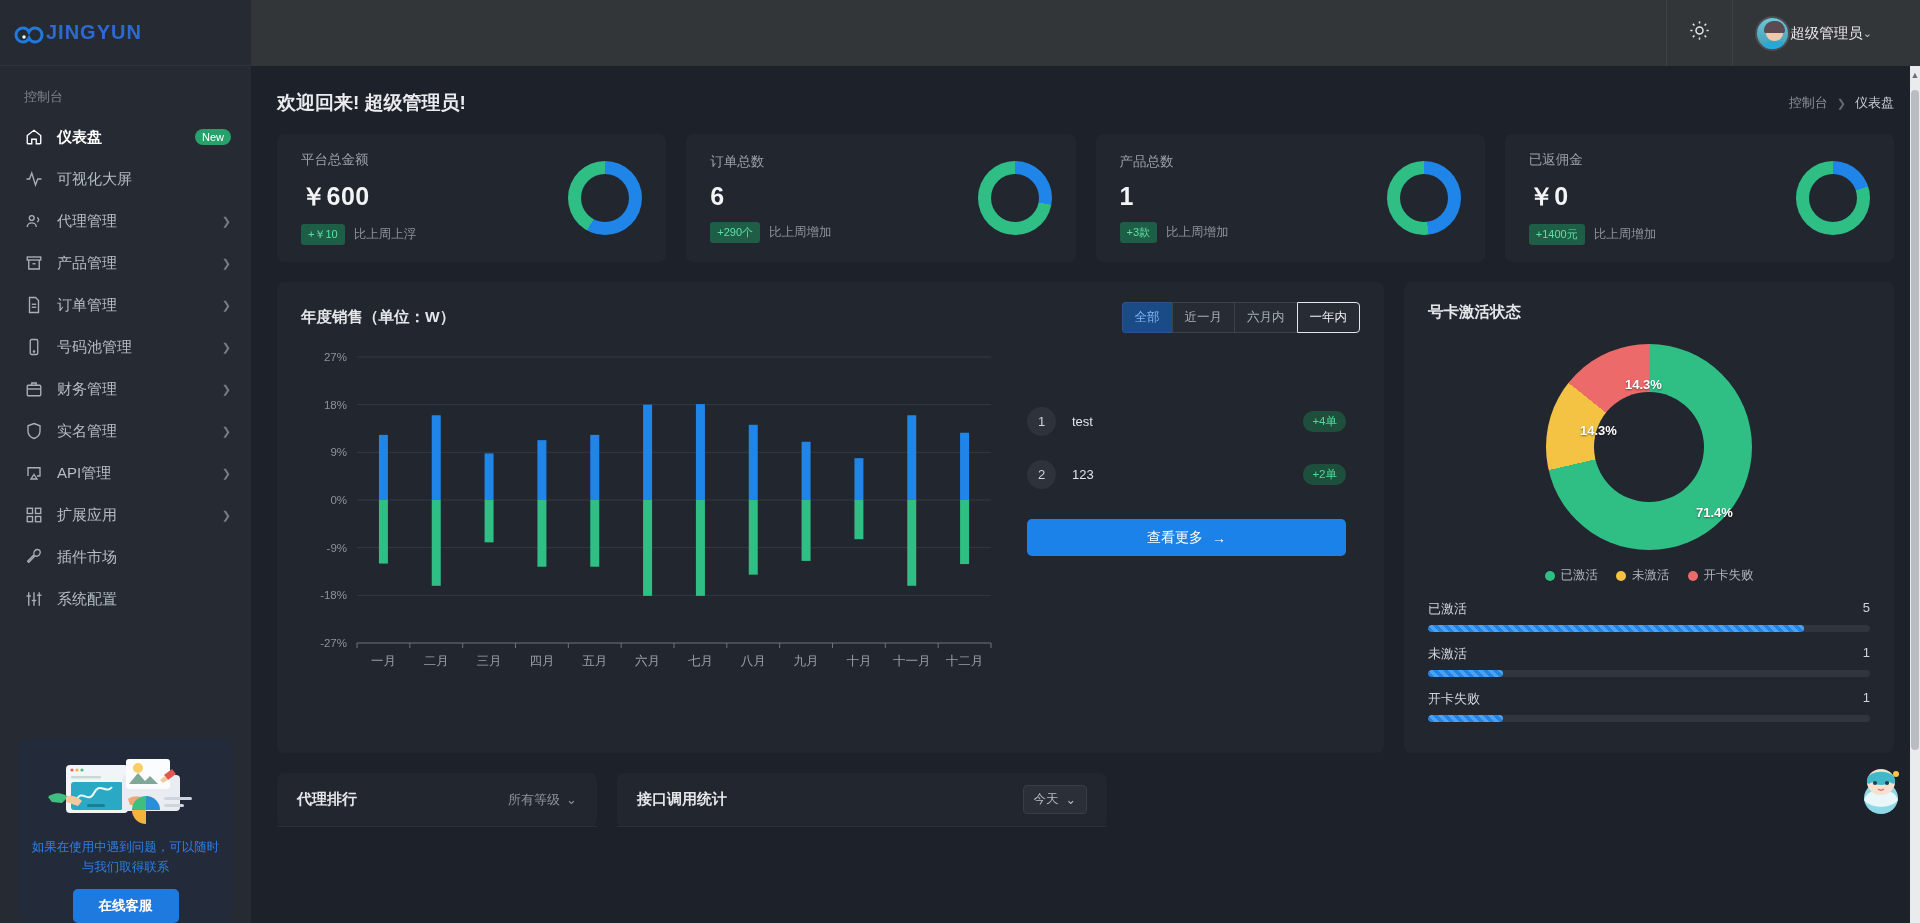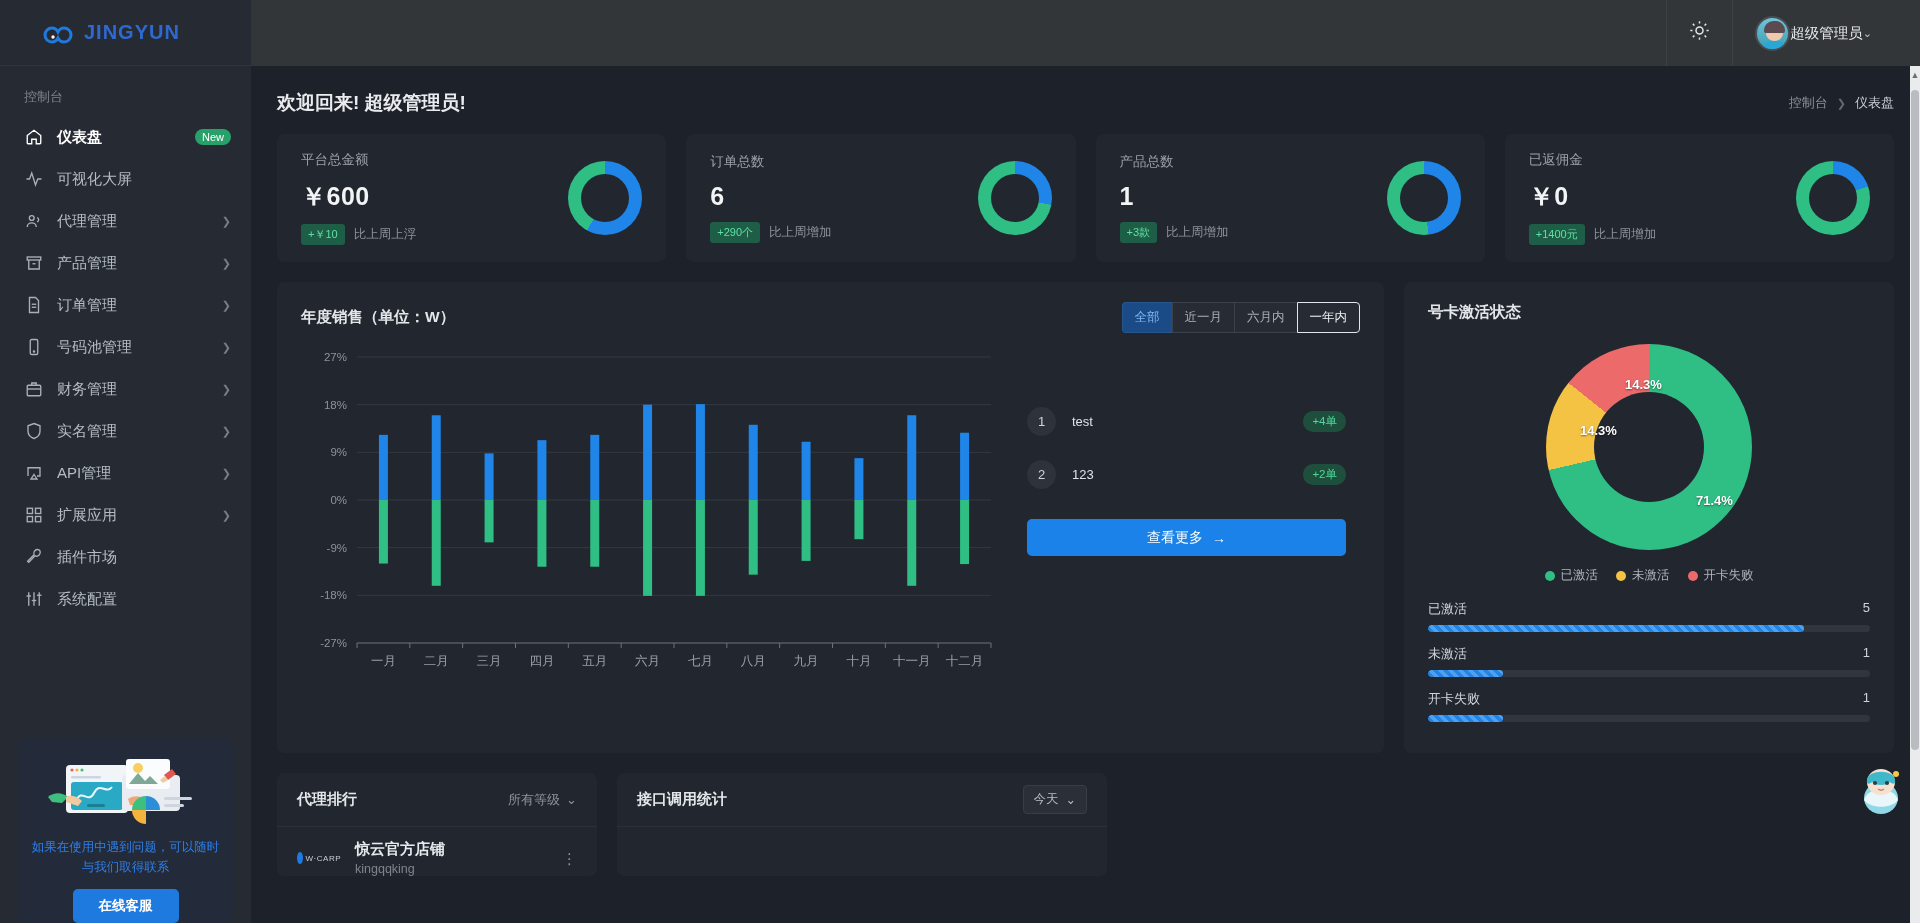--- a/index.html
+++ b/index.html
@@ -14,22 +14,22 @@
   
   .sidebar {
     width: 251px; flex: 0 0 251px; height: 923px;
     background: #262b33;
     display: flex; flex-direction: column;
     position: relative;
     overflow: hidden;
   }
   .logo-bar {
     height: 66px; flex: 0 0 66px;
-    display: flex; align-items: center; gap: 9px;
-    padding-left: 41px;
+    display: flex; align-items: center; 
+    padding-left: 12px;
     border-bottom: 1px solid #2e333c;
   }
   .logo-mark { width: 34px; height: 26px; position: relative; }
   .logo-text { font-size: 20px; font-weight: bold; color: #2f6fe0; letter-spacing: 1px; opacity: .92; }
   .sb-section { font-size: 13px; color: #7d838e; padding: 22px 0 10px 24px; }
   .menu { list-style: none; }
   .menu li {
     height: 42px; display: flex; align-items: center;
     padding: 0 20px 0 24px; gap: 14px;
     color: #b6bcc6; font-size: 15px; cursor: pointer;
@@ -567,21 +567,21 @@
 
           <section class="card actv">
             <div class="card-head">
               <div class="card-title">号卡激活状态</div>
             </div>
 
             <div class="pie-wrap">
               <div class="pie" style="background:conic-gradient(#2fbf85 0 71.4%, #f5c344 71.4% 85.7%, #ec6a6a 85.7% 100%)"></div>
               <span class="pie-lbl" style="left:197px;top:48px;">14.3%</span>
               <span class="pie-lbl" style="left:152px;top:94px;">14.3%</span>
-              <span class="pie-lbl" style="left:268px;top:164px;">71.4%</span>
+              <span class="pie-lbl" style="left:268px;top:176px;">71.4%</span>
             </div>
 
             <div class="legend">
               <span class="lg">
                 <i class="dot" style="background:#2fbf85"></i>
                 <span>已激活</span>
               </span>
               <span class="lg">
                 <i class="dot" style="background:#f5c344"></i>
                 <span>未激活</span>
@@ -627,31 +627,20 @@
         <div class="botrow">
 
           <section class="bcard agent">
             <div class="bhead">
               <span class="t">代理排行</span>
               <span class="sel">
                 <span>所有等级</span>
                 <span>⌄</span>
               </span>
             </div>
-            <div class="brow">
-              <span class="shop-logo">
-                <i class="shop-mark"></i>
-                <span class="shop-name-s">W·CARP</span>
-              </span>
-              <span style="flex:1">
-                <span class="ag-name">惊云官方店铺</span>
-                <div class="ag-sub">kingqqking</div>
-              </span>
-              <span class="kebab">⋮</span>
-            </div>
           </section>
 
 
           <section class="bcard api">
             <div class="bhead">
               <span class="t">接口调用统计</span>
               <span class="sel-box">
                 <span>今天</span>
                 <span>⌄</span>
               </span>

